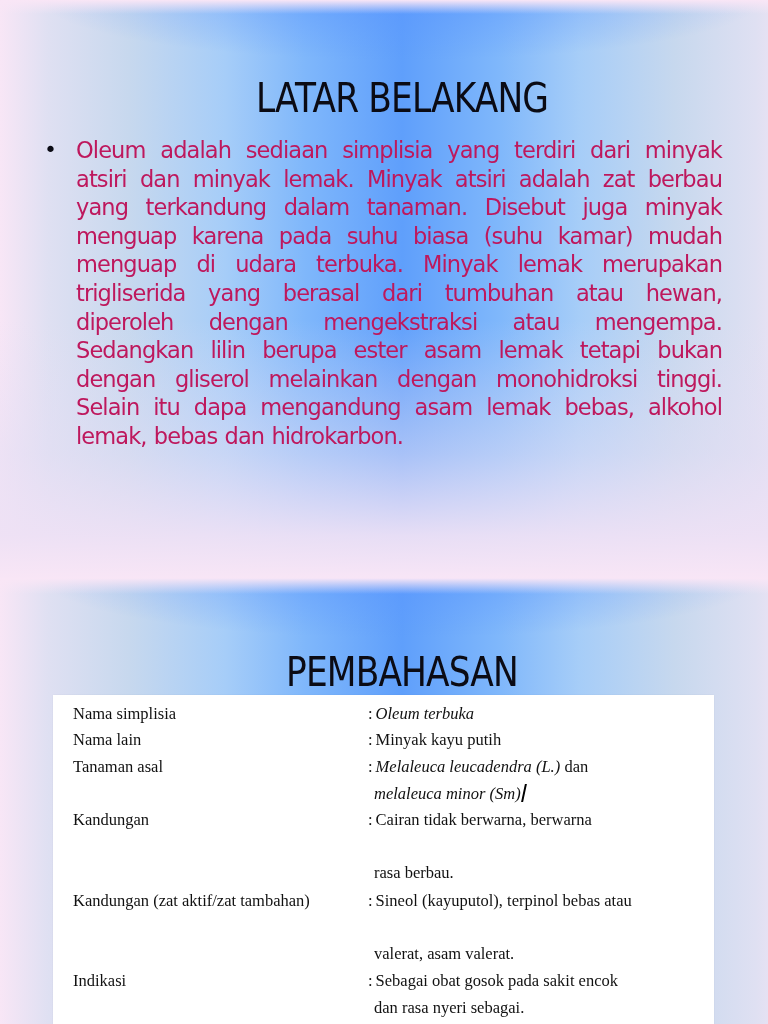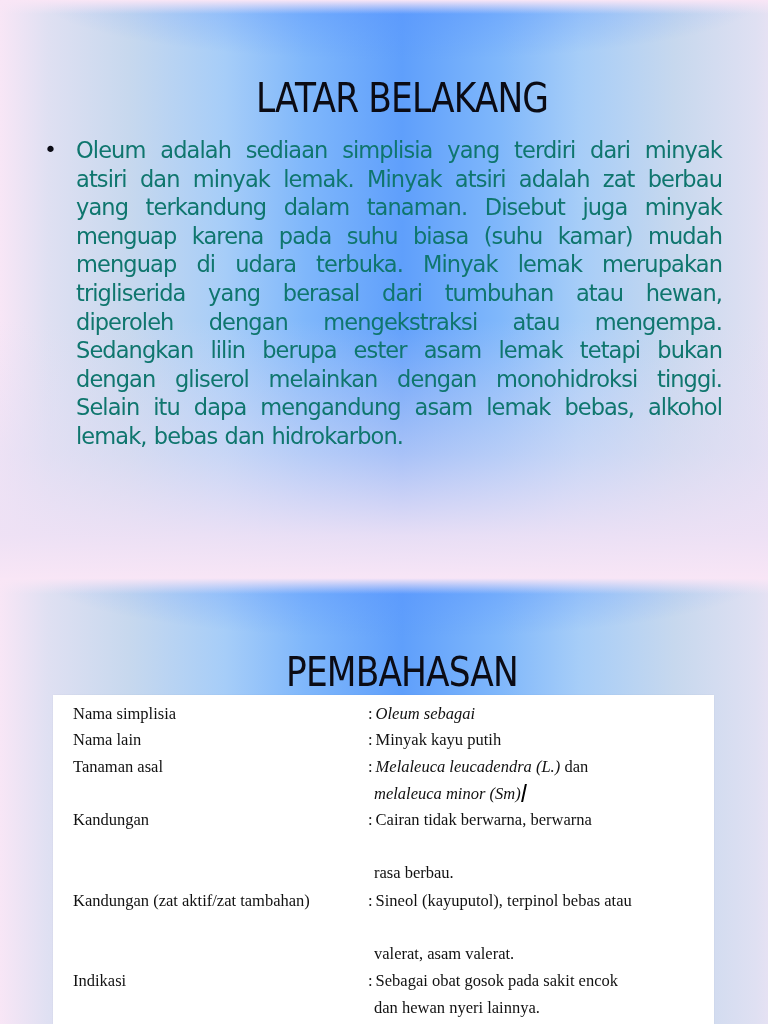--- a/index.html
+++ b/index.html
@@ -46,21 +46,21 @@
       position: absolute; left: 42px; top: 136px; width: 680px;
       display: flex; align-items: flex-start;
     }
     .bullet {
       width: 32px; font-size: 22px; line-height: 28.6px; color: #0b0b14;
       padding-left: 2px;
     }
     .para {
       width: 646px;
       font-family: "DejaVu Sans", sans-serif;
-      font-size: 22.5px; line-height: 28.6px; color: #0f766e;
+      font-size: 22.5px; line-height: 28.6px; color: #be185d;
       text-align: justify; letter-spacing: -0.9px;
       word-spacing: 1px;
     }
     .table-box {
       position: absolute; left: 53px; top: 117px; width: 661px; height: 340px;
       background: #ffffff;
       box-shadow: 0 0 2px rgba(0,0,0,0.05);
     }
     .row {
       position: absolute; left: 8px; width: 645px;
@@ -95,21 +95,21 @@
 
 <div class="slide slide2">
   <div class="slide-bg"></div>
   <div class="slide-fade"></div>
   <h1 class="title">PEMBAHASAN</h1>
 
   <div class="table-box">
 
     <div class="row" style="top:6px">
       <span class="label">Nama simplisia</span>
-      <span class="value"><span class="colon">:</span><span class="italic">Oleum sebagai</span></span>
+      <span class="value"><span class="colon">:</span><span class="italic">Oleum terbuka</span></span>
     </div>
 
     <div class="row" style="top:32px">
       <span class="label">Nama lain</span>
       <span class="value"><span class="colon">:</span><span>Minyak kayu putih</span></span>
     </div>
 
     <div class="row" style="top:59px">
       <span class="label">Tanaman asal</span>
       <span class="value"><span class="colon">:</span><span class="italic">Melaleuca leucadendra (L.)</span><span> dan</span><br><span style="padding-left:6px" class="italic">melaleuca minor (Sm)</span><span class="cursor"></span></span>
@@ -120,16 +120,16 @@
       <span class="value"><span class="colon">:</span><span>Cairan tidak berwarna, berwarna</span><br><br><span style="padding-left:6px">rasa berbau.</span></span>
     </div>
 
     <div class="row" style="top:193px">
       <span class="label">Kandungan (zat aktif/zat tambahan)</span>
       <span class="value"><span class="colon">:</span><span>Sineol (kayuputol), terpinol bebas atau</span><br><br><span style="padding-left:6px">valerat, asam valerat.</span></span>
     </div>
 
     <div class="row" style="top:273px">
       <span class="label">Indikasi</span>
-      <span class="value"><span class="colon">:</span><span>Sebagai obat gosok pada sakit encok</span><br><span style="padding-left:6px">dan hewan nyeri lainnya.</span></span>
+      <span class="value"><span class="colon">:</span><span>Sebagai obat gosok pada sakit encok</span><br><span style="padding-left:6px">dan rasa nyeri sebagai.</span></span>
     </div>
   </div>
 </div>
 
 </body></html>

